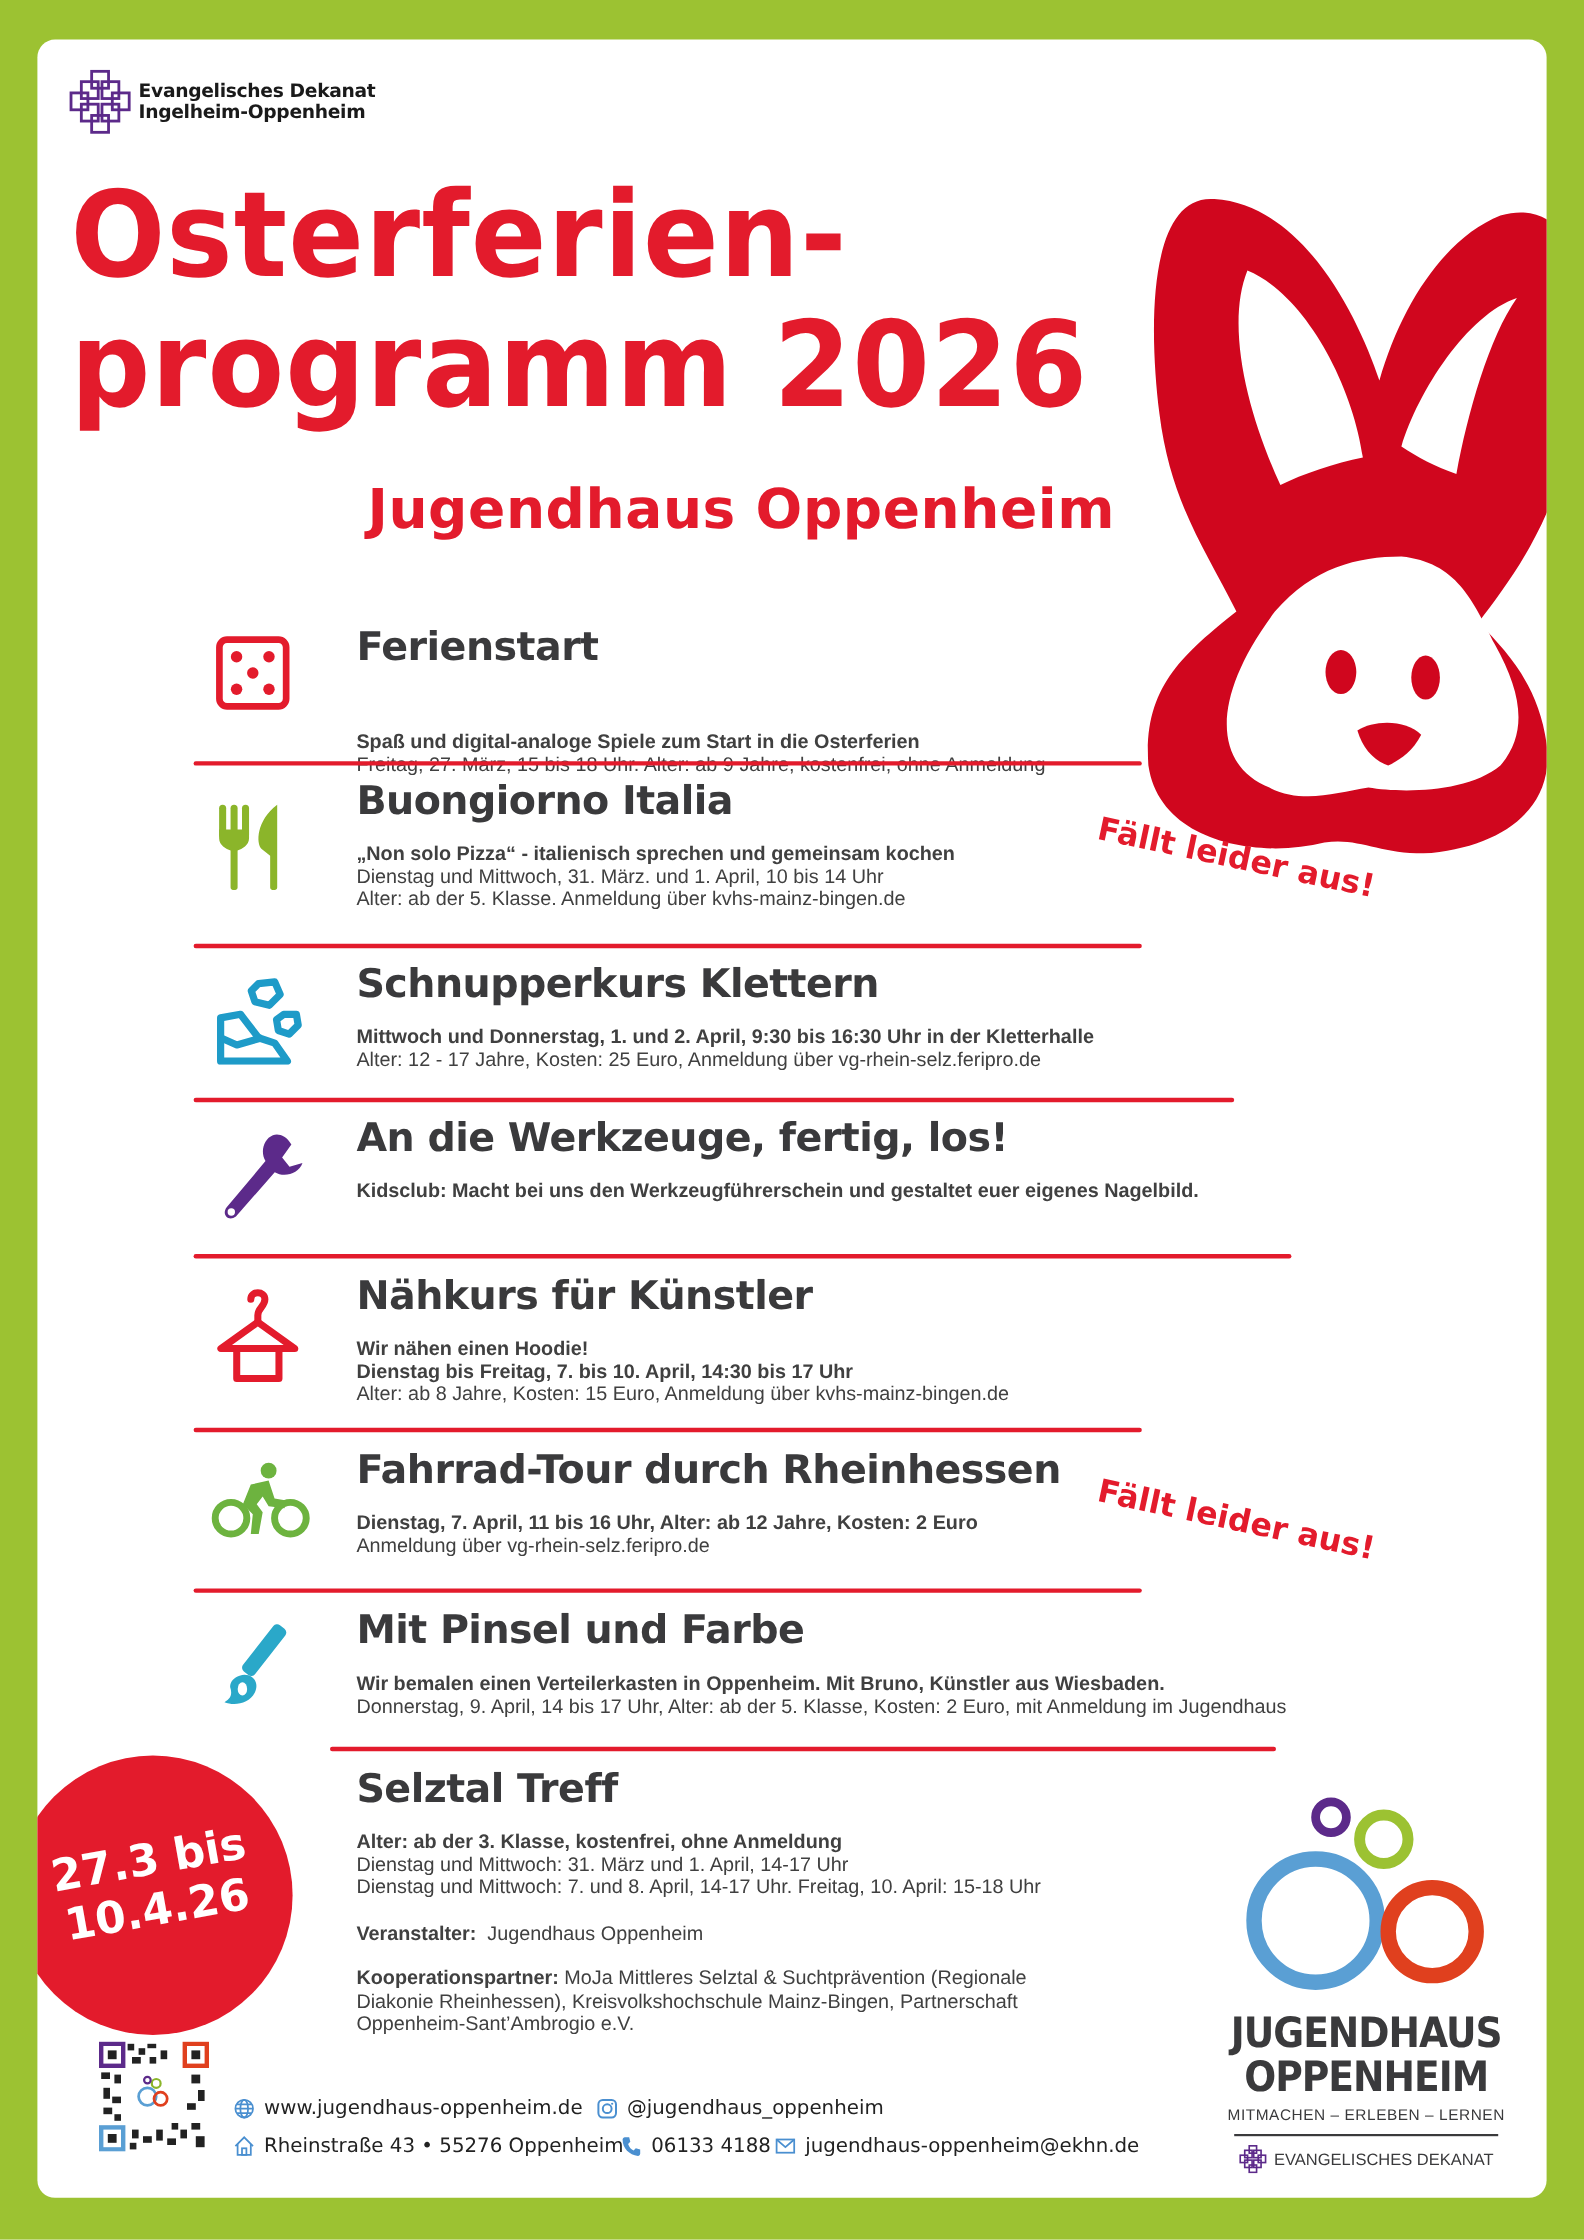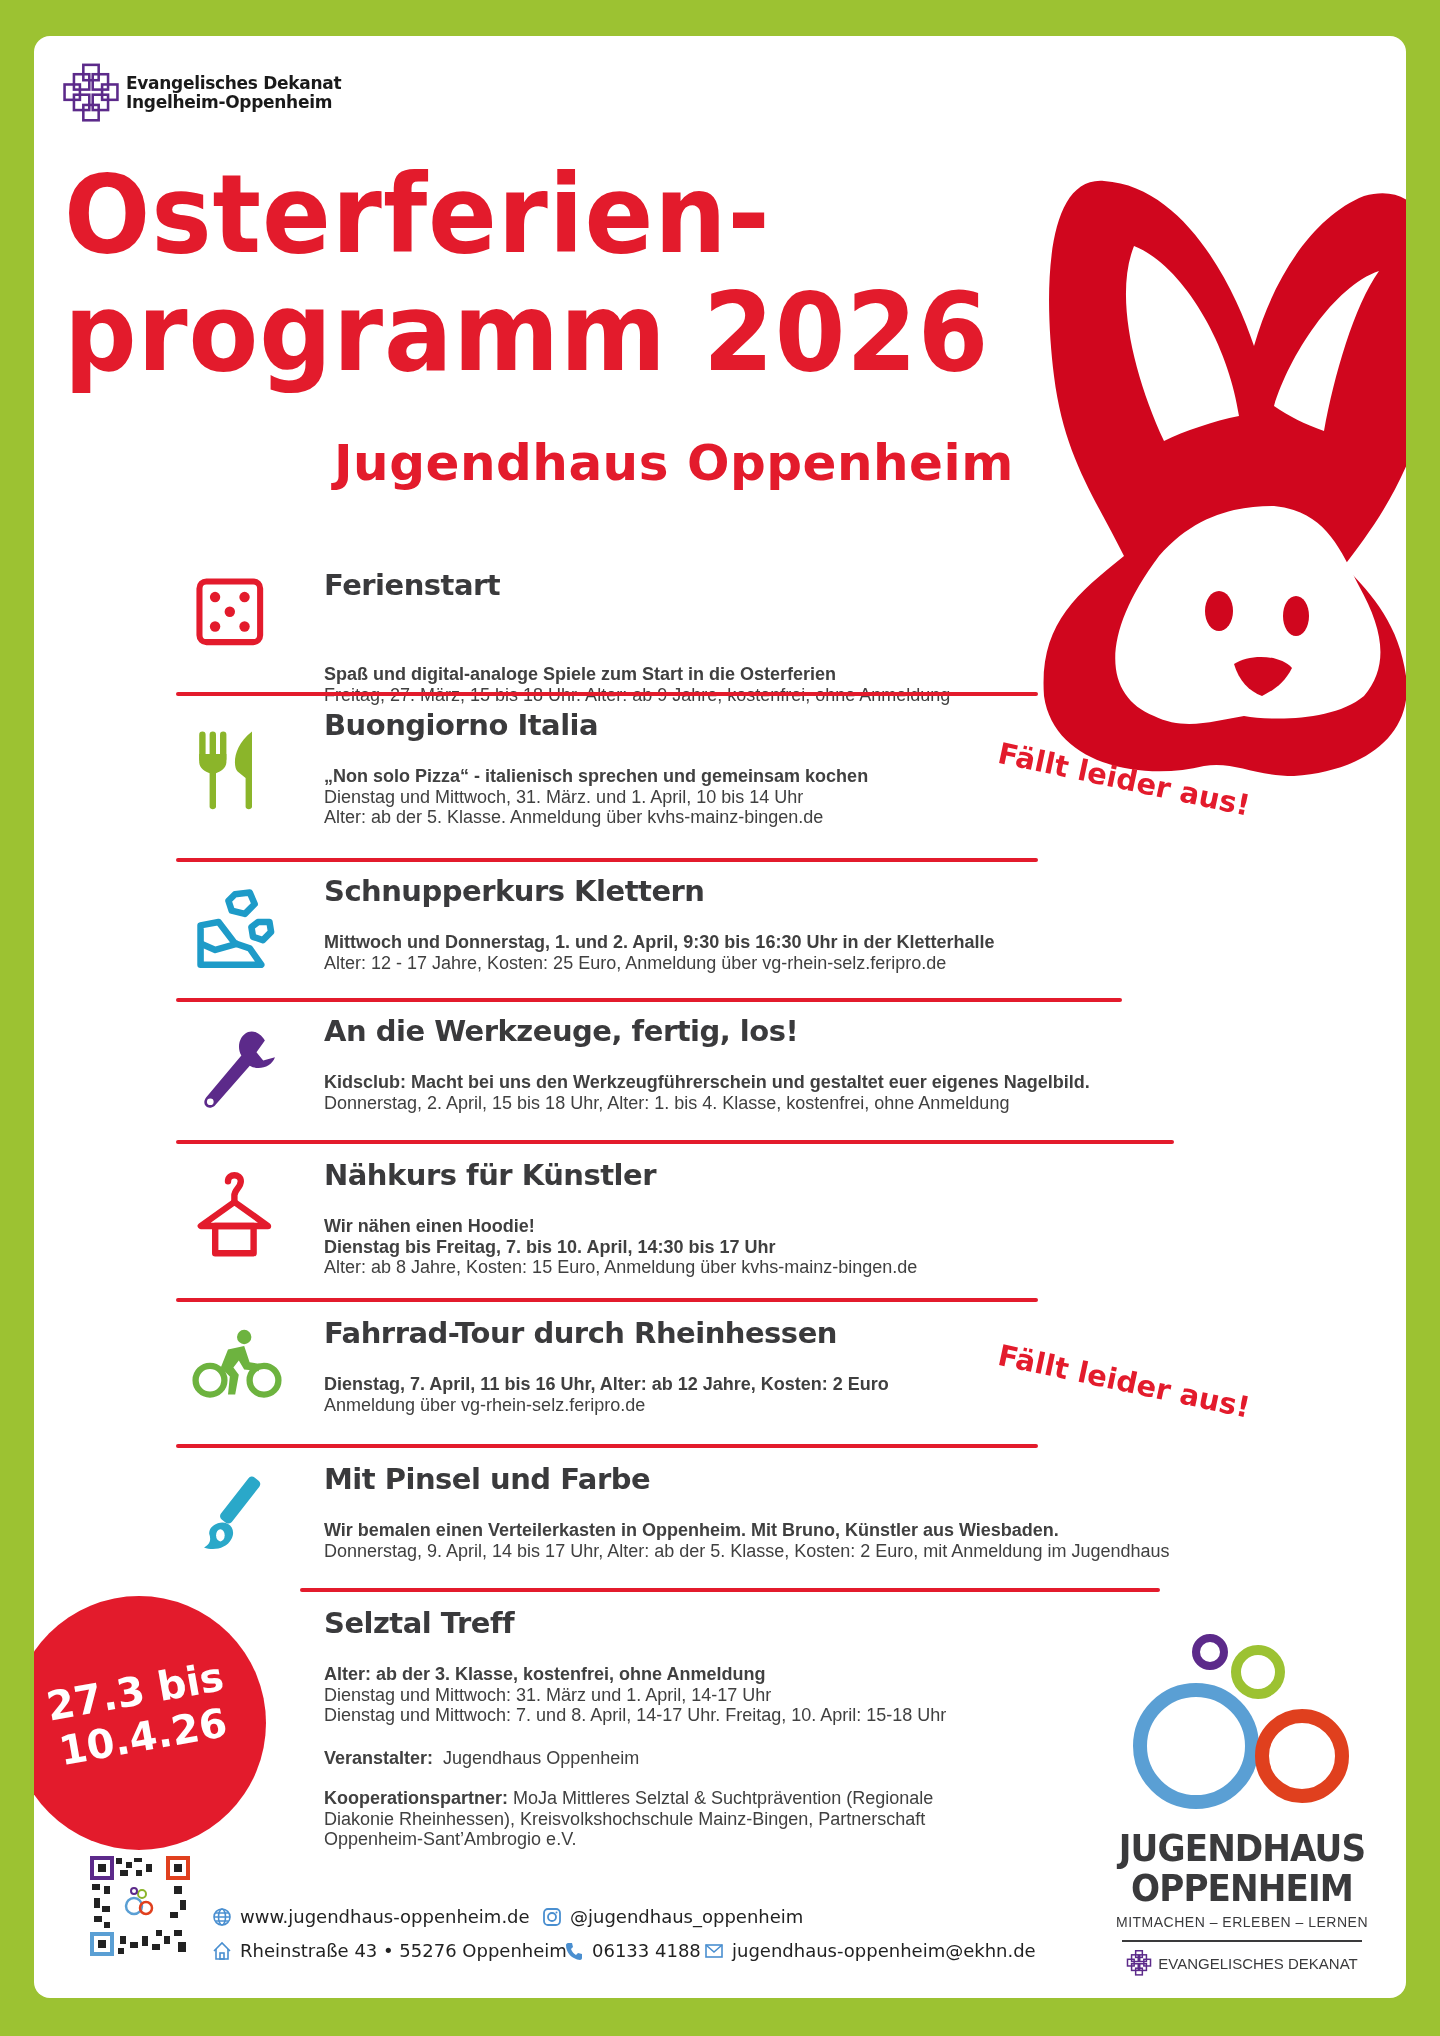--- a/index.html
+++ b/index.html
@@ -11,21 +11,21 @@
   .dekanat-logo { left: 28px; top: 22px; display: flex; align-items: center; gap: 6px; }
   .dekanat-logo .txt { font-size: 17px; font-weight: bold; line-height: 19px; color: #1a1a1a; font-family: "DejaVu Sans", sans-serif; letter-spacing: -0.3px; }
 
   .title { left: 30px; top: 120px; font-family: "DejaVu Sans", sans-serif; font-weight: bold; color: #e31b2c; font-size: 108px; line-height: 118px; letter-spacing: 1px; transform: scaleX(0.94); transform-origin: left top; }
   .subtitle { left: 300px; top: 398px; font-family: "DejaVu Sans", sans-serif; font-weight: bold; color: #e31b2c; font-size: 50px; letter-spacing: 0.5px; }
 
   .bunny { left: 1000px; top: 140px; }
 
   .event { position: absolute; left: 140px; }
   .event .icon { position: absolute; left: 20px; top: 0; width: 90px; height: 90px; }
-  .event .ev-title { position: absolute; left: 150px; top: 0; font-family: "DejaVu Sans", sans-serif; font-weight: bold; font-size: 29px; color: #3a3a3c; white-space: nowrap; letter-spacing: -0.5px; }
+  .event .ev-title { position: absolute; left: 150px; top: 0; font-family: "DejaVu Sans", sans-serif; font-weight: bold; font-size: 36px; color: #3a3a3c; white-space: nowrap; letter-spacing: -0.5px; }
   .event .ev-body { position: absolute; left: 150px; top: 58px; font-size: 18px; line-height: 20.5px; color: #404040; white-space: nowrap; }
   .event .ev-body .b { font-weight: bold; }
   .divider { position: absolute; height: 4px; background: #e31b2c; border-radius: 2px; }
 
   .cancel { position: absolute; font-family: "DejaVu Sans", sans-serif; font-weight: bold; color: #e31b2c; font-size: 29px; transform: rotate(12deg); transform-origin: left top; white-space: nowrap; }
 
   .date-circle { left: -22px; top: 1560px; width: 254px; height: 254px; border-radius: 50%; background: #e31b2c; }
   .date-circle .dtxt { position: absolute; left: 0; right: 0; top: 72px; text-align: center; color: #fff; font-family: "DejaVu Sans", sans-serif; font-weight: bold; font-size: 40px; line-height: 46px; transform: rotate(-10deg); }
 
   .footer { font-size: 18px; color: #222; font-family: "DejaVu Sans", sans-serif; }
@@ -141,21 +141,20 @@
   <div class="divider" style="left:142px; top:962px; width:946px;"></div>
 
   <div class="event" style="top:978px;">
     <svg class="icon" viewBox="0 0 100 100" style="top:10px;left:22px;width:84px;height:90px;">
       <path fill="#5c2a8a" d="M62,6 C52,10 48,24 54,34 L12,84 C6,92 14,100 22,94 L64,46 C74,52 90,48 94,36 L80,40 L72,30 L82,16 C76,6 68,4 62,6 Z"></path>
       <circle cx="17" cy="89" r="4" fill="#fff"></circle>
     </svg>
     <div class="ev-title">An die Werkzeuge, fertig, los!</div>
     <div class="ev-body">
       <div class="b">Kidsclub: Macht bei uns den Werkzeugführerschein und gestaltet euer eigenes Nagelbild.</div>
-      <div>Donnerstag, 2. April, 15 bis 18 Uhr, Alter: 1. bis 4. Klasse, kostenfrei, ohne Anmeldung</div>
     </div>
   </div>
   <div class="divider" style="left:142px; top:1104px; width:998px;"></div>
 
   <div class="event" style="top:1122px;">
     <svg class="icon" viewBox="0 0 100 110" style="top:8px;left:22px;width:80px;height:96px;">
       <g fill="none" stroke="#e31b2c" stroke-width="8" stroke-linejoin="round" stroke-linecap="round">
         <path d="M40,14 C40,4 56,4 56,14 C56,22 48,24 48,32 L48,40"></path>
         <path d="M48,40 L6,70 L90,70 Z"></path>
         <rect x="24" y="70" width="48" height="34"></rect>

